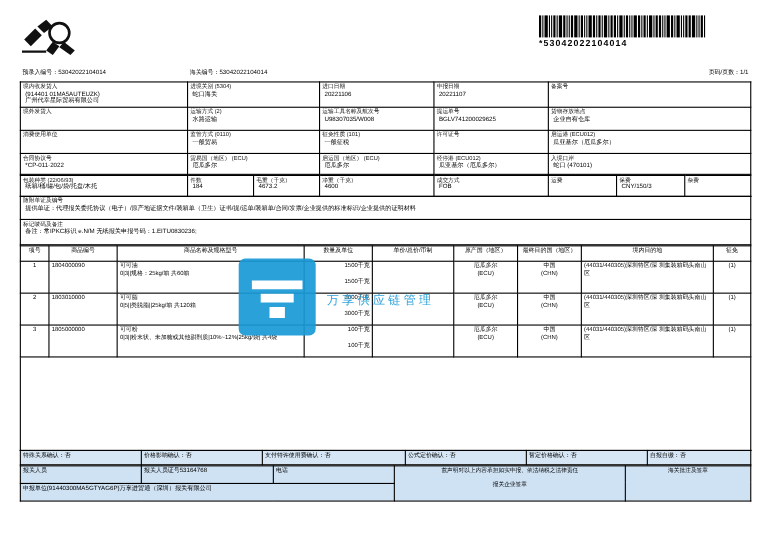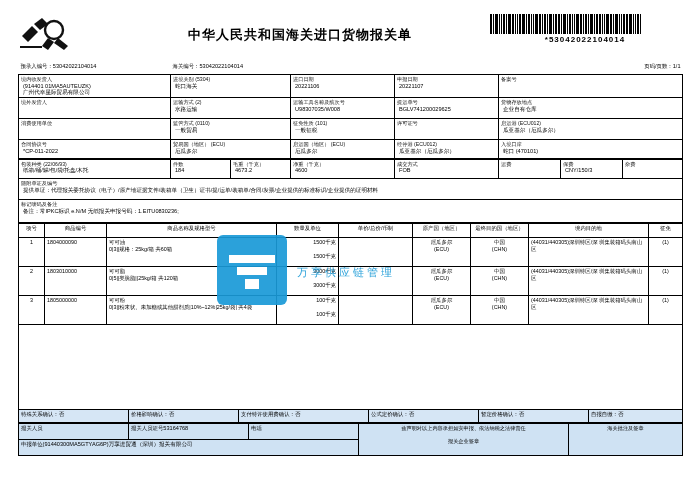--- a/index.html
+++ b/index.html
@@ -18,21 +18,21 @@
   .hdr{position:relative;height:62px;}
   .logo{position:absolute;left:18px;top:16px;width:56px;height:38px;}
   .title{
     position:absolute;left:150px;top:26px;width:300px;text-align:center;
     font-size:13px;font-weight:bold;letter-spacing:1px;
     font-family:"DejaVu Sans","Liberation Sans",sans-serif;
   }
   .barcode{position:absolute;right:20px;top:14px;width:190px;height:26px;}
   .barcode .bars{height:20px;width:100%;display:flex;align-items:flex-start;}
   .barcode .bars i{display:block;height:20px;background:#000;margin-right:1px;}
-  .barcode .num{font-size:8px;text-align:center;letter-spacing:1px;margin-top:1px;font-weight:bold;}
+  .barcode .num{font-size:8px;letter-spacing:1px;margin-top:1px;font-weight:bold;}
 
   
   table.grid{border-collapse:collapse;width:664px;margin:0 18px;table-layout:fixed;}
   table.grid td{
     border:0.5px solid #000;
     vertical-align:top;
     padding:1px 2px;
     height:10px;
     line-height:1.25;
     font-size:5.6px;
@@ -86,21 +86,20 @@
           <path d="M4 20 L14 10 L20 16 L10 26 Z"></path>
           <path d="M16 8 L24 2 L30 8 L22 14 Z"></path>
           <circle cx="36" cy="14" r="9" fill="none" stroke="#111" stroke-width="2.4"></circle>
           <path d="M30 22 L24 30 L30 34 L36 26 Z"></path>
           <path d="M40 22 L50 30 L46 34 L36 27 Z"></path>
           <path d="M2 30 h22 v2 H2 z"></path>
         </g>
       </svg>
     </div>
 
-    <div class="title">中华人民共和国海关进口货物报关单</div>
 
     <div class="barcode">
       <div class="bars">
         <i style="width:2px"></i>
           <i style="width:1px"></i>
           <i style="width:3px"></i>
           <i style="width:1px"></i>
         <i style="width:1px"></i>
           <i style="width:2px"></i>
           <i style="width:1px"></i>

